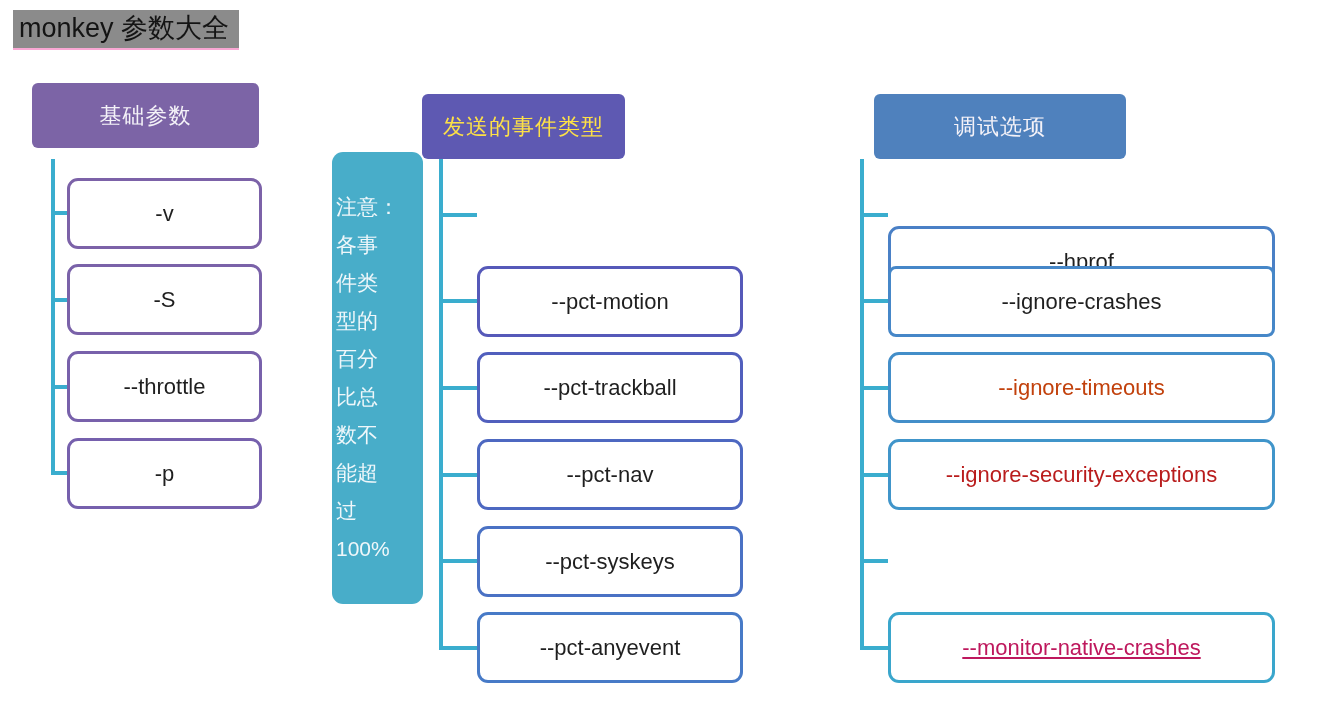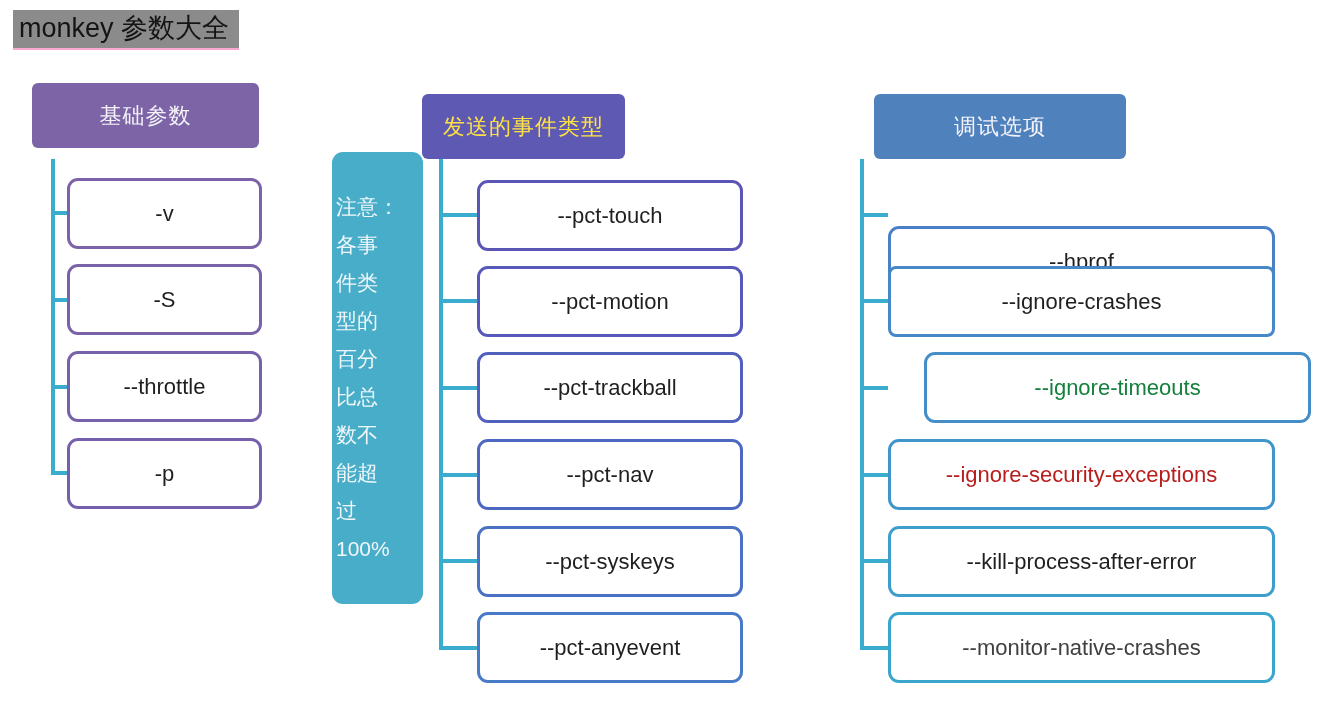--- a/index.html
+++ b/index.html
@@ -100,37 +100,35 @@
   <div class="hdr c2-hdr" style="background: rgb(94, 89, 178); color: #fde047;">发送的事件类型</div>
 
   <div class="vline c2-vline" style="background: rgb(58, 173, 206);"></div>
   <div class="stub c2-stub c2-s0" style="background: rgb(58, 173, 206);"></div>
   <div class="stub c2-stub c2-s1" style="background: rgb(58, 173, 206);"></div>
   <div class="stub c2-stub c2-s2" style="background: rgb(58, 173, 206);"></div>
   <div class="stub c2-stub c2-s3" style="background: rgb(58, 173, 206);"></div>
   <div class="stub c2-stub c2-s4" style="background: rgb(58, 173, 206);"></div>
   <div class="stub c2-stub c2-s5" style="background: rgb(58, 173, 206);"></div>
 
-  <div class="item c2-item c2-i0" style="border-color: rgb(91, 85, 182); color: rgb(31, 31, 31);">--pct-touch</div>
   <div class="item c2-item c2-i1" style="border-color: rgb(86, 89, 185); color: rgb(31, 31, 31);">--pct-motion</div>
   <div class="item c2-item c2-i2" style="border-color: rgb(81, 95, 189); color: rgb(31, 31, 31);">--pct-trackball</div>
   <div class="item c2-item c2-i4" style="border-color: rgb(74, 113, 196); color: rgb(31, 31, 31);">--pct-syskeys</div>
   <div class="item c2-item c2-i3" style="border-color: rgb(77, 104, 193); color: rgb(31, 31, 31);">--pct-nav</div>
   <div class="item c2-item c2-i5" style="border-color: rgb(71, 122, 199); color: rgb(31, 31, 31);">--pct-anyevent</div>
 
   <div class="hdr c3-hdr" style="background: rgb(79, 129, 189); color: rgb(244, 242, 248);">调试选项</div>
 
   <div class="vline c3-vline" style="background: rgb(58, 173, 206);"></div>
   <div class="stub c3-stub c3-s0" style="background: rgb(58, 173, 206);"></div>
   <div class="stub c3-stub c3-s1" style="background: rgb(58, 173, 206);"></div>
   <div class="stub c3-stub c3-s2" style="background: rgb(58, 173, 206);"></div>
   <div class="stub c3-stub c3-s3" style="background: rgb(58, 173, 206);"></div>
   <div class="stub c3-stub c3-s4" style="background: rgb(58, 173, 206);"></div>
   <div class="stub c3-stub c3-s5" style="background: rgb(58, 173, 206);"></div>
 
   <div class="item c3-item c3-i0" style="border-color: rgb(74, 128, 198); color: rgb(31, 31, 31); margin-top: 46px;">--hprof</div>
   <div class="item c3-item c3-i1" style="border-color: rgb(70, 135, 200); color: rgb(31, 31, 31);">--ignore-crashes</div>
-  <div class="item c3-item c3-i2" style="border-color: rgb(67, 142, 201); color: #15803d; margin-left: 36px;">--ignore-timeouts</div>
+  <div class="item c3-item c3-i2" style="border-color: rgb(67, 142, 201); color: #c2410c;">--ignore-timeouts</div>
   <div class="item c3-item c3-i3" style="border-color: rgb(64, 149, 202); color: #b91c1c;">--ignore-security-exceptions</div>
-  <div class="item c3-item c3-i4" style="border-color: rgb(61, 158, 203); color: rgb(31, 31, 31);">--kill-process-after-error</div>
-  <div class="item c3-item c3-i5" style="border-color: rgb(58, 166, 204); color: #404040;">--monitor-native-crashes</div>
+  <div class="item c3-item c3-i5" style="border-color: rgb(58, 166, 204); color: #be185d; text-decoration: underline;">--monitor-native-crashes</div>
 
 </div>
 
 </body></html>

